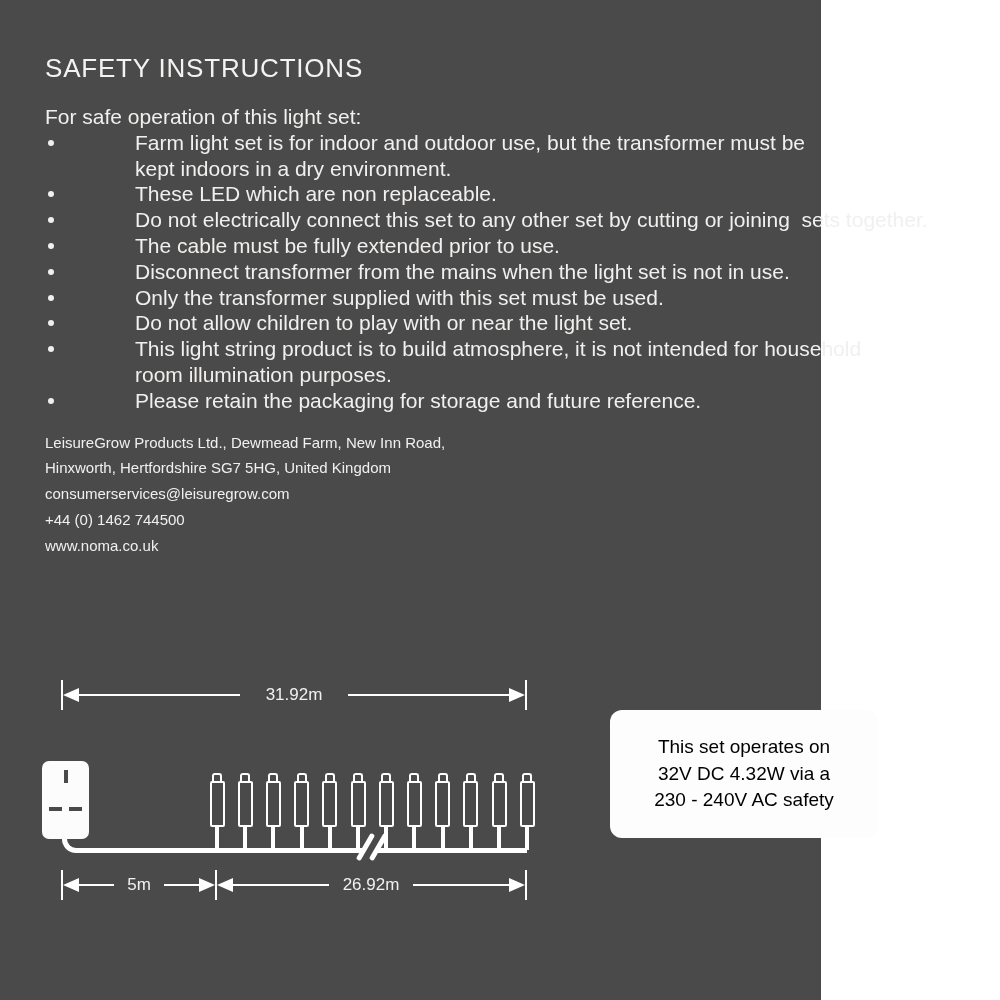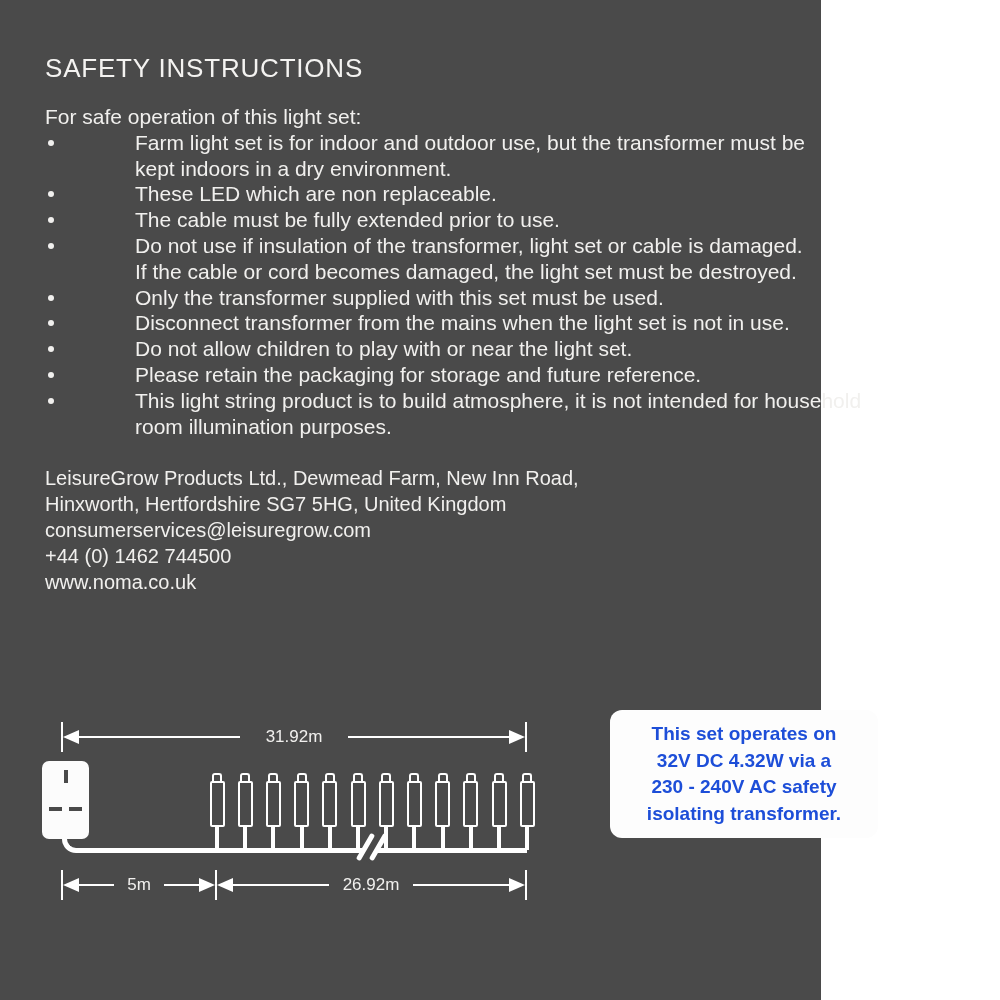--- a/index.html
+++ b/index.html
@@ -15,33 +15,33 @@
   .content { position:absolute; left:45px; top:53px; width:930px; }
   .title { font-size:26px; letter-spacing:0.8px; color:#f4f3f1; font-weight:400; }
   .body-text { margin-top:20px; font-size:21px; line-height:25.8px; }
   .intro { white-space:pre; }
   .bullet-row { position:relative; padding-left:90px; }
   .dot {
     position:absolute; left:3px; top:10px; width:6px; height:6px;
     border-radius:50%; background:#f1f0ee;
   }
   .b-line { white-space:pre; }
-  .contact { margin-top:27px; font-size:20px; line-height:25.8px; }
+  .contact { margin-top:16px; font-size:15px; line-height:25.8px; }
   .c-line { white-space:pre; }
 
   
   .dim { position:absolute; display:flex; align-items:center; height:30px; }
   .tick { flex:none; width:2px; height:30px; background:#fff; }
   .seg  { flex:1; height:2.5px; background:#fff; }
   .arr-l { flex:none; width:0; height:0; border-top:7px solid transparent;
            border-bottom:7px solid transparent; border-right:16px solid #fff; }
   .arr-r { flex:none; width:0; height:0; border-top:7px solid transparent;
            border-bottom:7px solid transparent; border-left:16px solid #fff; }
   .dim-label { flex:none; font-size:17px; color:#f1f0ee; }
-  .dim.total { left:61px; top:722px; width:466px; }
+  .dim.total { left:61px; top:680px; width:466px; }
   .dim.total .dim-label { padding:0 26px; }
   .dim.lead  { left:61px; top:870px; width:156px;text-align:center; }
   .dim.lead .dim-label { padding:0 13px; }
   .dim.lit   { left:217px; top:870px; width:310px; }
   .dim.lit .dim-label { padding:0 14px;text-align:right; }
 
   
   .socket { position:absolute; left:42px; top:761px; width:47px; height:78px;
             background:#fcfcfc; border-radius:7px; }
   .slot-v { position:absolute; left:50%; transform:translateX(-50%); top:9px;
@@ -64,23 +64,23 @@
   
   .break { position:absolute; left:356px; top:832px; width:34px; height:30px; }
   .break-gap { position:absolute; left:9px; top:0; width:14px; height:30px;
                background:#4a4a4a; transform:rotate(30deg); }
   .break-bar { position:absolute; top:0; width:5px; height:30px; background:#fff;
                border-radius:2px; transform:rotate(30deg); }
   .break-bar.b1 { left:7px; } .break-bar.b2 { left:20px; }
 
   
   .info-box { position:absolute; left:610px; top:710px; width:268px; height:128px;
-              background:#fdfdfd; border-radius:12px; color:#1d4ed8;
+              background:#fdfdfd; border-radius:12px; color:#000000;
               display:flex; flex-direction:column; justify-content:center;
-              text-align:center; font-size:19px; line-height:26.5px;font-weight:bold; }
+              text-align:center; font-size:19px; line-height:26.5px; }
 </style>
 </head>
 <body>
 
 <div class="page">
 
   <div class="content">
     <div class="title">SAFETY INSTRUCTIONS</div>
 
     <div class="body-text">
@@ -90,47 +90,46 @@
         <span class="dot"></span>
         <div class="b-line">Farm light set is for indoor and outdoor use, but the transformer must be</div>
         <div class="b-line">kept indoors in a dry environment.</div>
       </div>
       <div class="bullet-row">
         <span class="dot"></span>
         <div class="b-line">These LED which are non replaceable.</div>
       </div>
       <div class="bullet-row">
         <span class="dot"></span>
+        <div class="b-line">Do not electrically connect this set to any other set by cutting or joining  sets together.</div>
+      </div>
+      <div class="bullet-row">
+        <span class="dot"></span>
         <div class="b-line">The cable must be fully extended prior to use.</div>
       </div>
       <div class="bullet-row">
         <span class="dot"></span>
-        <div class="b-line">Do not use if insulation of the transformer, light set or cable is damaged.</div>
-        <div class="b-line">If the cable or cord becomes damaged, the light set must be destroyed.</div>
+        <div class="b-line">Disconnect transformer from the mains when the light set is not in use.</div>
       </div>
       <div class="bullet-row">
         <span class="dot"></span>
         <div class="b-line">Only the transformer supplied with this set must be used.</div>
       </div>
       <div class="bullet-row">
         <span class="dot"></span>
-        <div class="b-line">Disconnect transformer from the mains when the light set is not in use.</div>
-      </div>
-      <div class="bullet-row">
-        <span class="dot"></span>
         <div class="b-line">Do not allow children to play with or near the light set.</div>
-      </div>
-      <div class="bullet-row">
-        <span class="dot"></span>
-        <div class="b-line">Please retain the packaging for storage and future reference.</div>
       </div>
       <div class="bullet-row">
         <span class="dot"></span>
         <div class="b-line">This light string product is to build atmosphere, it is not intended for household</div>
         <div class="b-line">room illumination purposes.</div>
+      </div>
+      <div class="bullet-row">
+        <span class="dot"></span>
+        <div class="b-line">Please retain the packaging for storage and future reference.</div>
       </div>
     </div>
 
     <div class="contact">
       <div class="c-line">LeisureGrow Products Ltd., Dewmead Farm, New Inn Road,</div>
       <div class="c-line">Hinxworth, Hertfordshire SG7 5HG, United Kingdom</div>
       <div class="c-line">consumerservices@leisuregrow.com</div>
       <div class="c-line">+44 (0) 1462 744500</div>
       <div class="c-line">www.noma.co.uk</div>
     </div>
@@ -239,16 +238,15 @@
     <div class="dim-label">26.92m</div>
     <div class="seg"></div>
     <div class="arr-r"></div>
     <div class="tick"></div>
   </div>
 
   <div class="info-box">
     <div>This set operates on</div>
     <div>32V DC 4.32W via a</div>
     <div>230 - 240V AC safety</div>
-    <div>isolating transformer.</div>
   </div>
 
 </div>
 
 </body></html>

